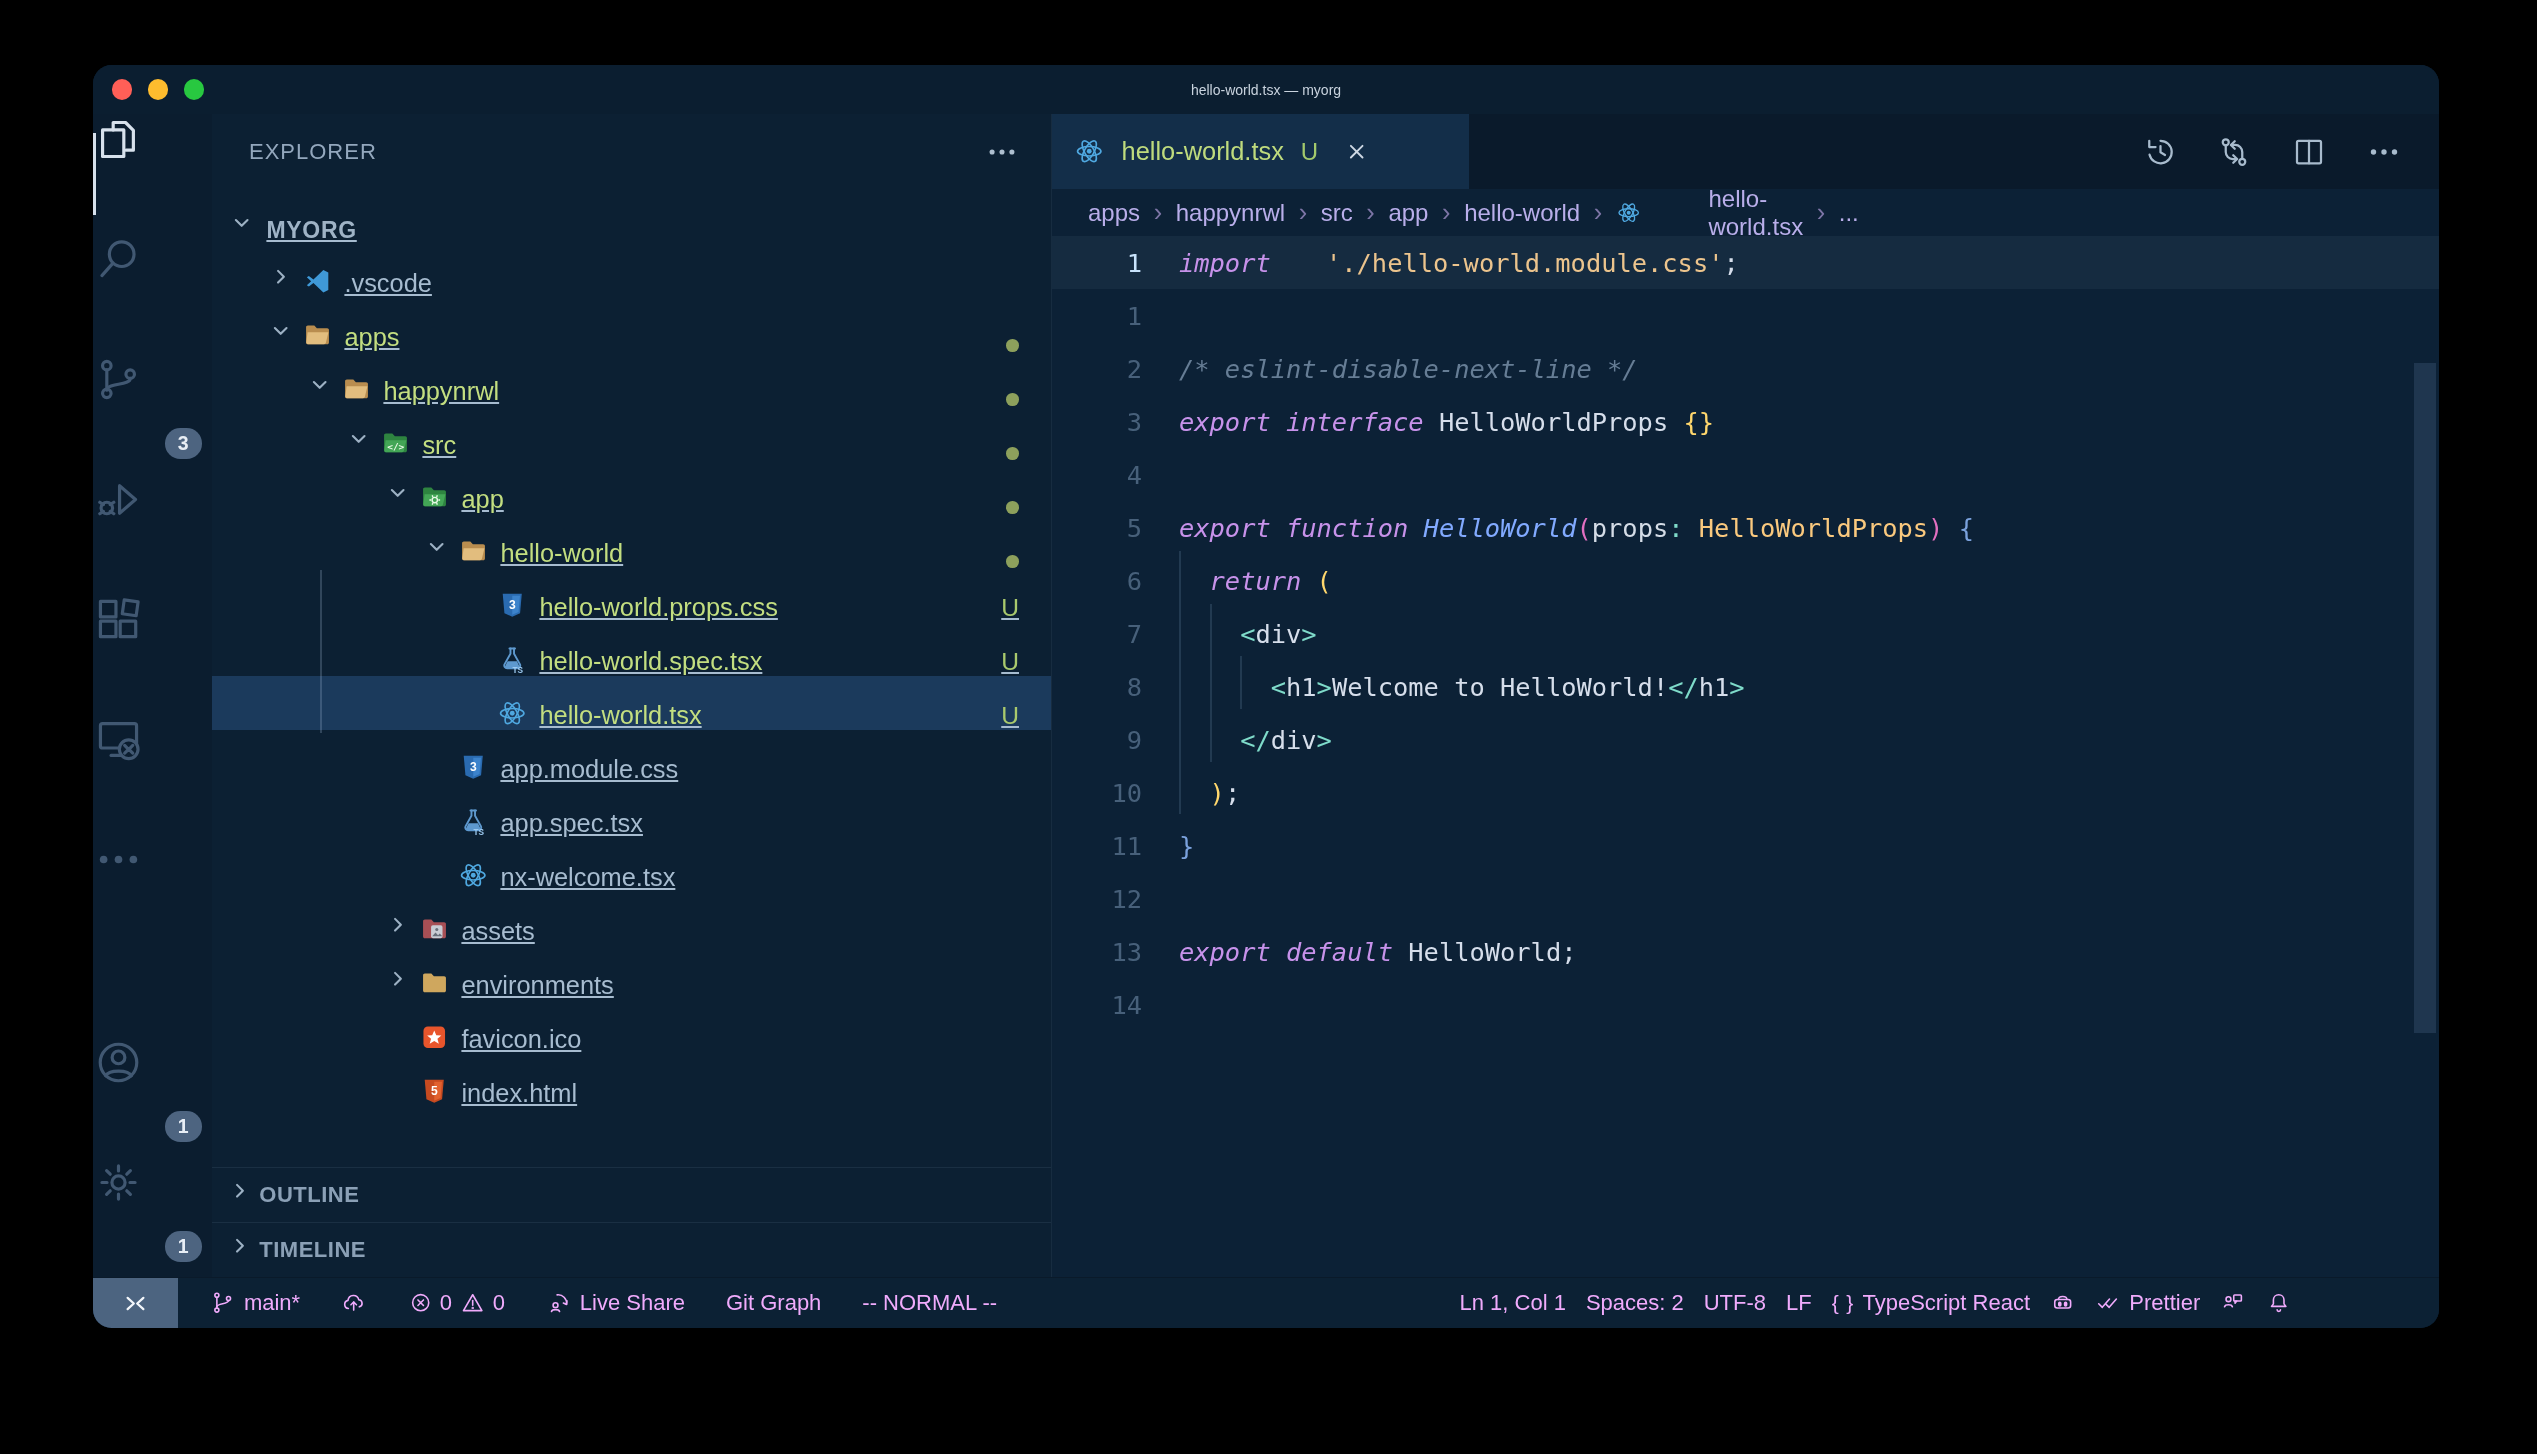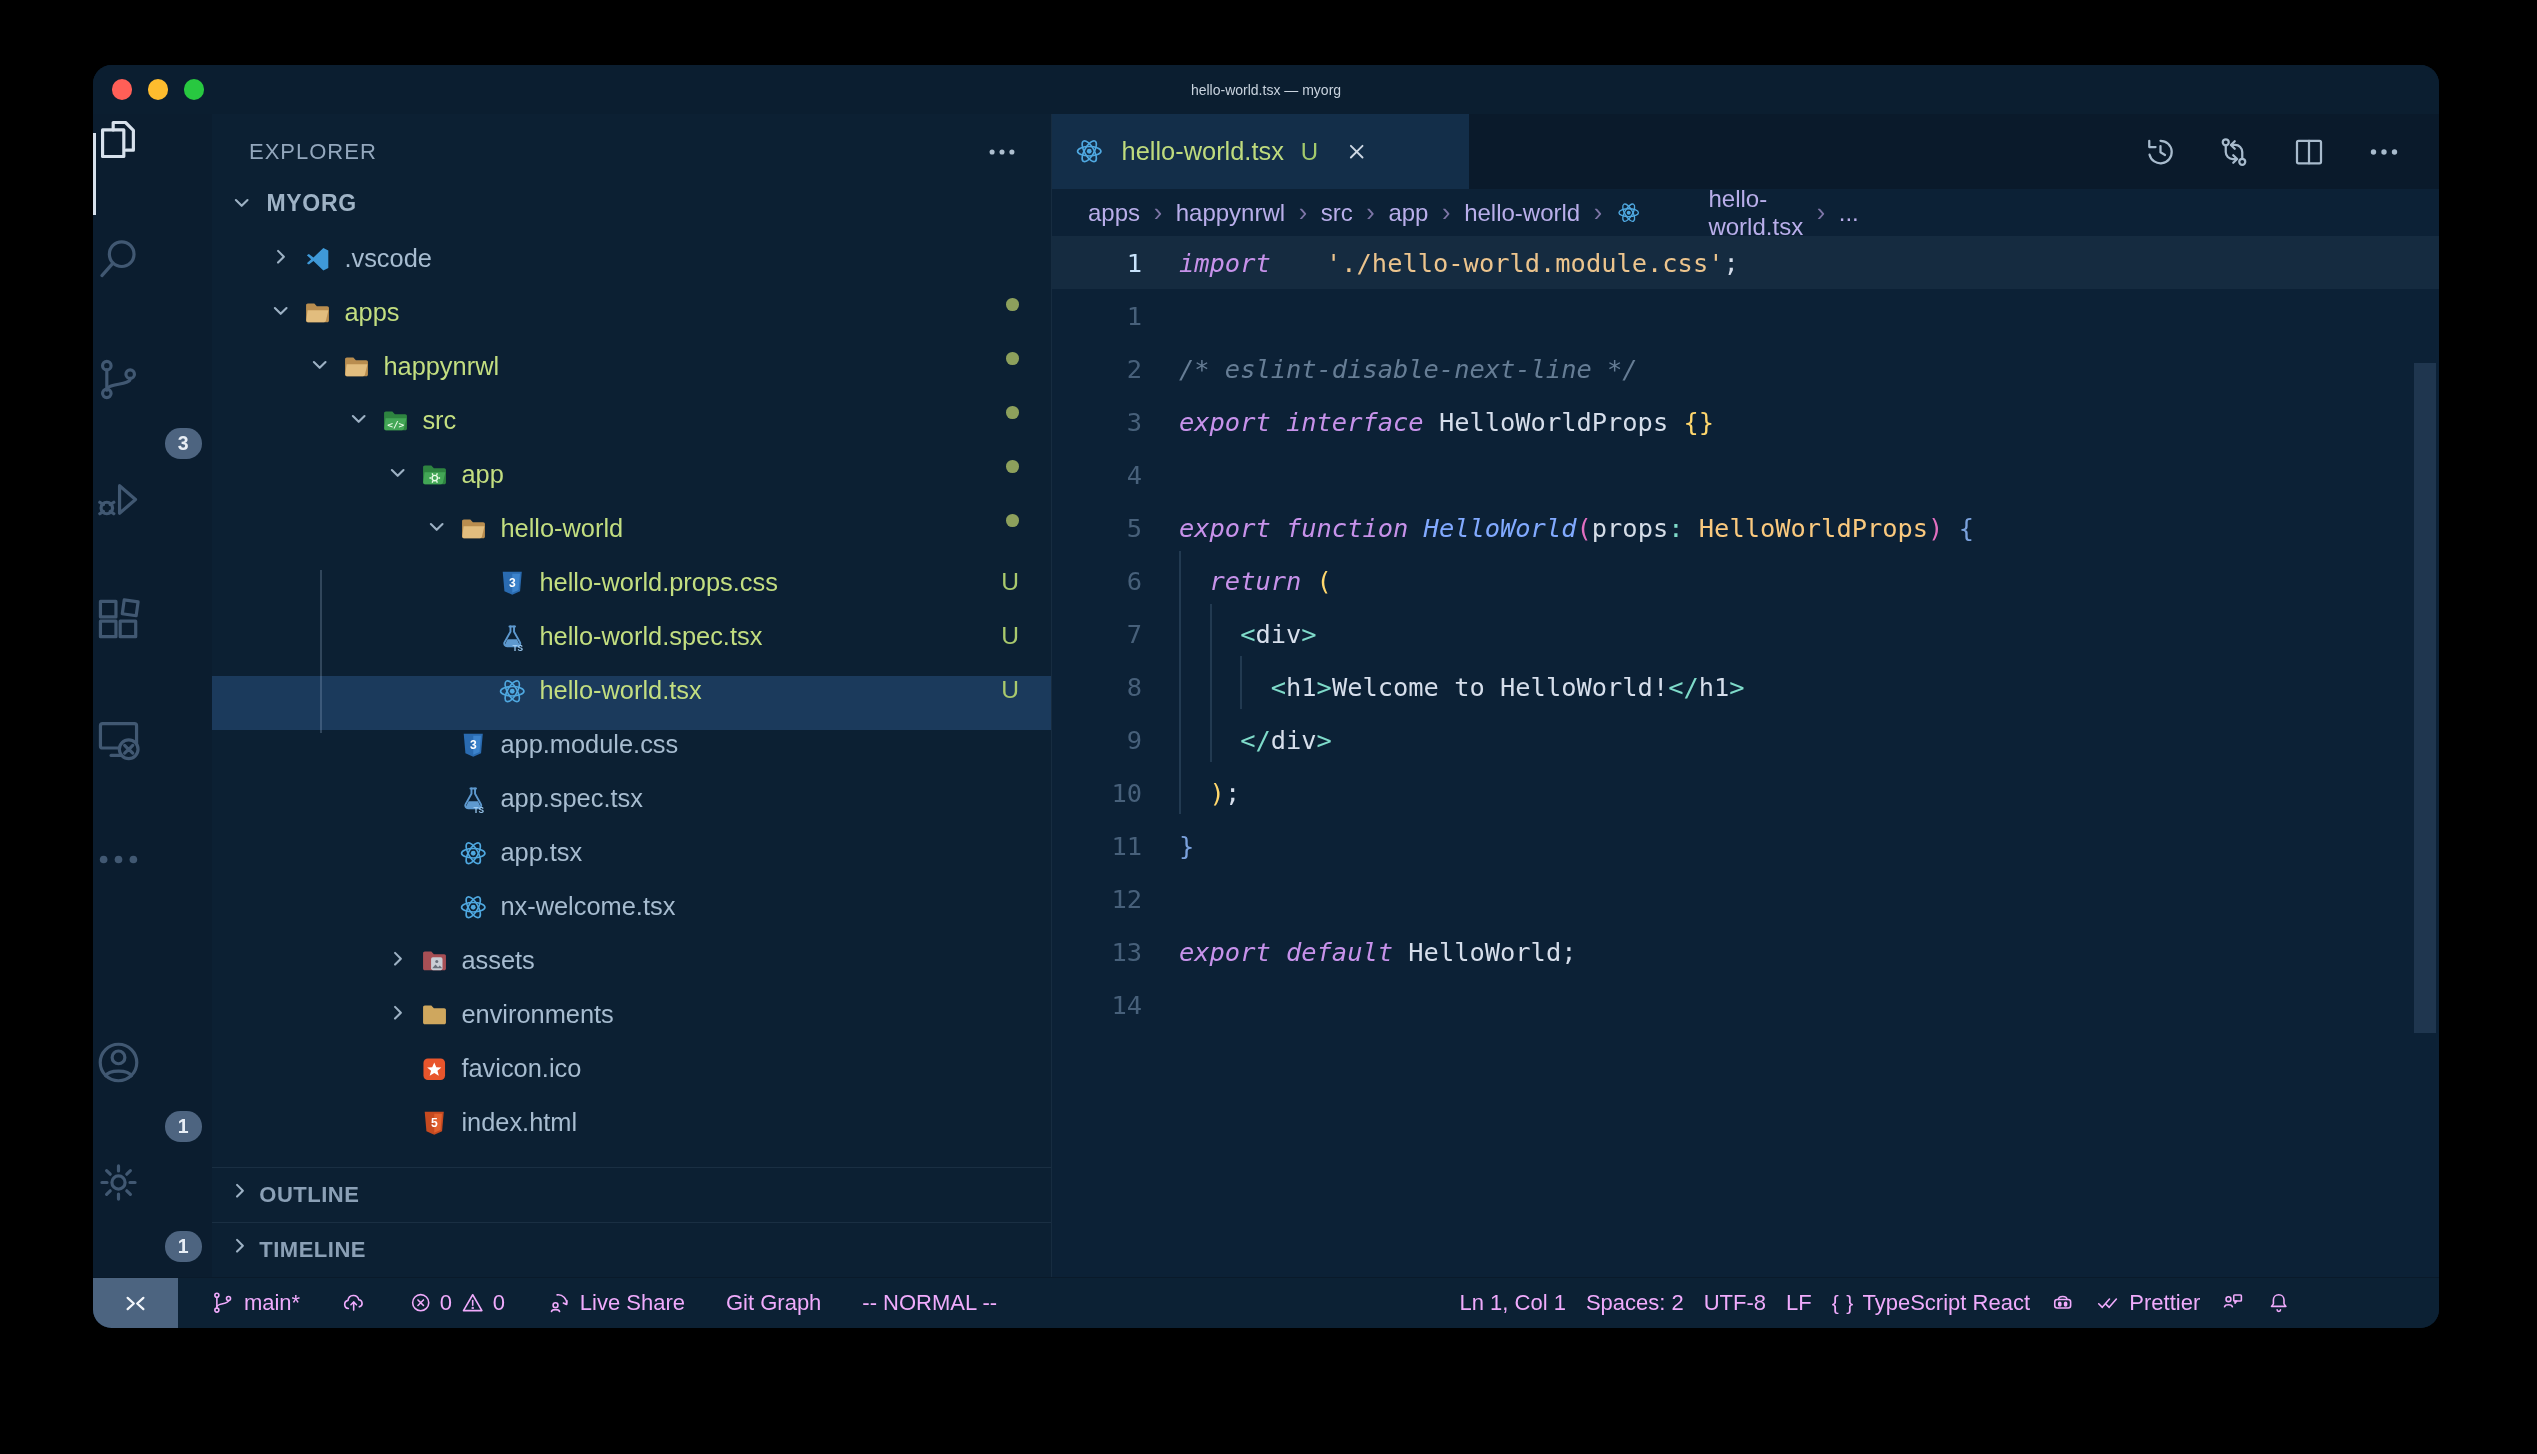--- a/index.html
+++ b/index.html
@@ -27,21 +27,21 @@
              min-width:30.5px;height:30.5px;border-radius:15.3px;display:flex;align-items:center;justify-content:center;padding:0 3.4px;}
   .ab-spacer{flex:1;}
 
   
   .sidebar{width:839px;background:#0c2033;display:flex;flex-direction:column;flex:none;position:relative;
            border-right:1.7px solid rgba(130,160,190,0.10);}
   .sb-header{height:76px;display:flex;align-items:center;padding:0 32px 0 37px;color:#93a7bd;font-size:22px;letter-spacing:1px;flex:none;}
   .sb-actions{margin-left:auto;color:#aebfd0;width:34px;height:34px;cursor:pointer;}
   .sb-actions svg{width:34px;height:34px;}
   .tree{flex:1;position:relative;overflow:hidden;}
-  .row{height:54px;display:flex;align-items:flex-start;font-size:25.4px;color:#a7bcd0;cursor:pointer;}
+  .row{height:54px;display:flex;align-items:flex-end;font-size:25.4px;color:#a7bcd0;cursor:pointer;text-decoration:underline;}
   .row.sel{background:#1b3a5c;}
   .row.git .lbl{color:#c3de80;}
   .row.root .lbl{color:#9fb3c6;font-weight:700;font-size:23px;letter-spacing:0.7px;}
   .chev{width:34px;height:34px;flex:none;color:#9db1c4;display:flex;align-items:center;justify-content:center;}
   .chev svg{width:25.4px;height:25.4px;}
   .ficon{width:39px;height:32px;flex:none;display:flex;align-items:center;}
   .ficon svg{width:30.5px;height:30.5px;}
   .lbl{margin-left:3.4px;white-space:nowrap;}
   .rowright{margin-left:auto;margin-right:32px;display:flex;align-items:center;}
   .uBadge{color:#a9c96d;font-size:24.6px;}
@@ -427,36 +427,20 @@
               <span class="ic " style="display:inline-flex;width:100%;height:100%">
                 <svg viewBox="0 0 24 24" style="font-size:30px">
                   <path d="M10.6 3.5v4.2L5.9 16a2.2 2.2 0 0 0 2 3.1h8.2a2.2 2.2 0 0 0 2-3.1L13.4 7.7V3.5" stroke="#5e99cf" stroke-width="1.5" fill="none" stroke-linecap="round"></path>
                   <path d="M9.8 3.5h4.4" stroke="#5e99cf" stroke-width="1.5" stroke-linecap="round"></path>
                   <path d="M8.3 13.5h7.4l1.9 4a1 1 0 0 1-.9 1.4H7.3a1 1 0 0 1-.9-1.4z" fill="#5e99cf"></path>
                   <text x="16.3" y="22.5" font-size="6.5" font-weight="bold" fill="#9ecbf2" text-anchor="middle" font-family="Liberation Sans,sans-serif">TS</text>
                 </svg>
               </span>
             </span>
             <span class="lbl">app.spec.tsx</span>
-          </div>
-          <div class="row" style="padding-left: 212px;">
-            <span class="chev"></span>
-            <span class="ficon">
-              <span class="ic " style="display:inline-flex;width:100%;height:100%">
-                <svg viewBox="0 0 24 24">
-                  <g transform="translate(12,12)" stroke="#4fa8e0" stroke-width="1.3" fill="none">
-                    <ellipse rx="9.2" ry="3.7"></ellipse>
-                    <ellipse rx="9.2" ry="3.7" transform="rotate(60)"></ellipse>
-                    <ellipse rx="9.2" ry="3.7" transform="rotate(120)"></ellipse>
-                    <circle r="1.9" fill="#4fa8e0" stroke="none"></circle>
-                  </g>
-                </svg>
-              </span>
-            </span>
-            <span class="lbl">app.tsx</span>
           </div>
           <div class="row" style="padding-left: 212px;">
             <span class="chev"></span>
             <span class="ficon">
               <span class="ic " style="display:inline-flex;width:100%;height:100%">
                 <svg viewBox="0 0 24 24">
                   <g transform="translate(12,12)" stroke="#4fa8e0" stroke-width="1.3" fill="none">
                     <ellipse rx="9.2" ry="3.7"></ellipse>
                     <ellipse rx="9.2" ry="3.7" transform="rotate(60)"></ellipse>
                     <ellipse rx="9.2" ry="3.7" transform="rotate(120)"></ellipse>

